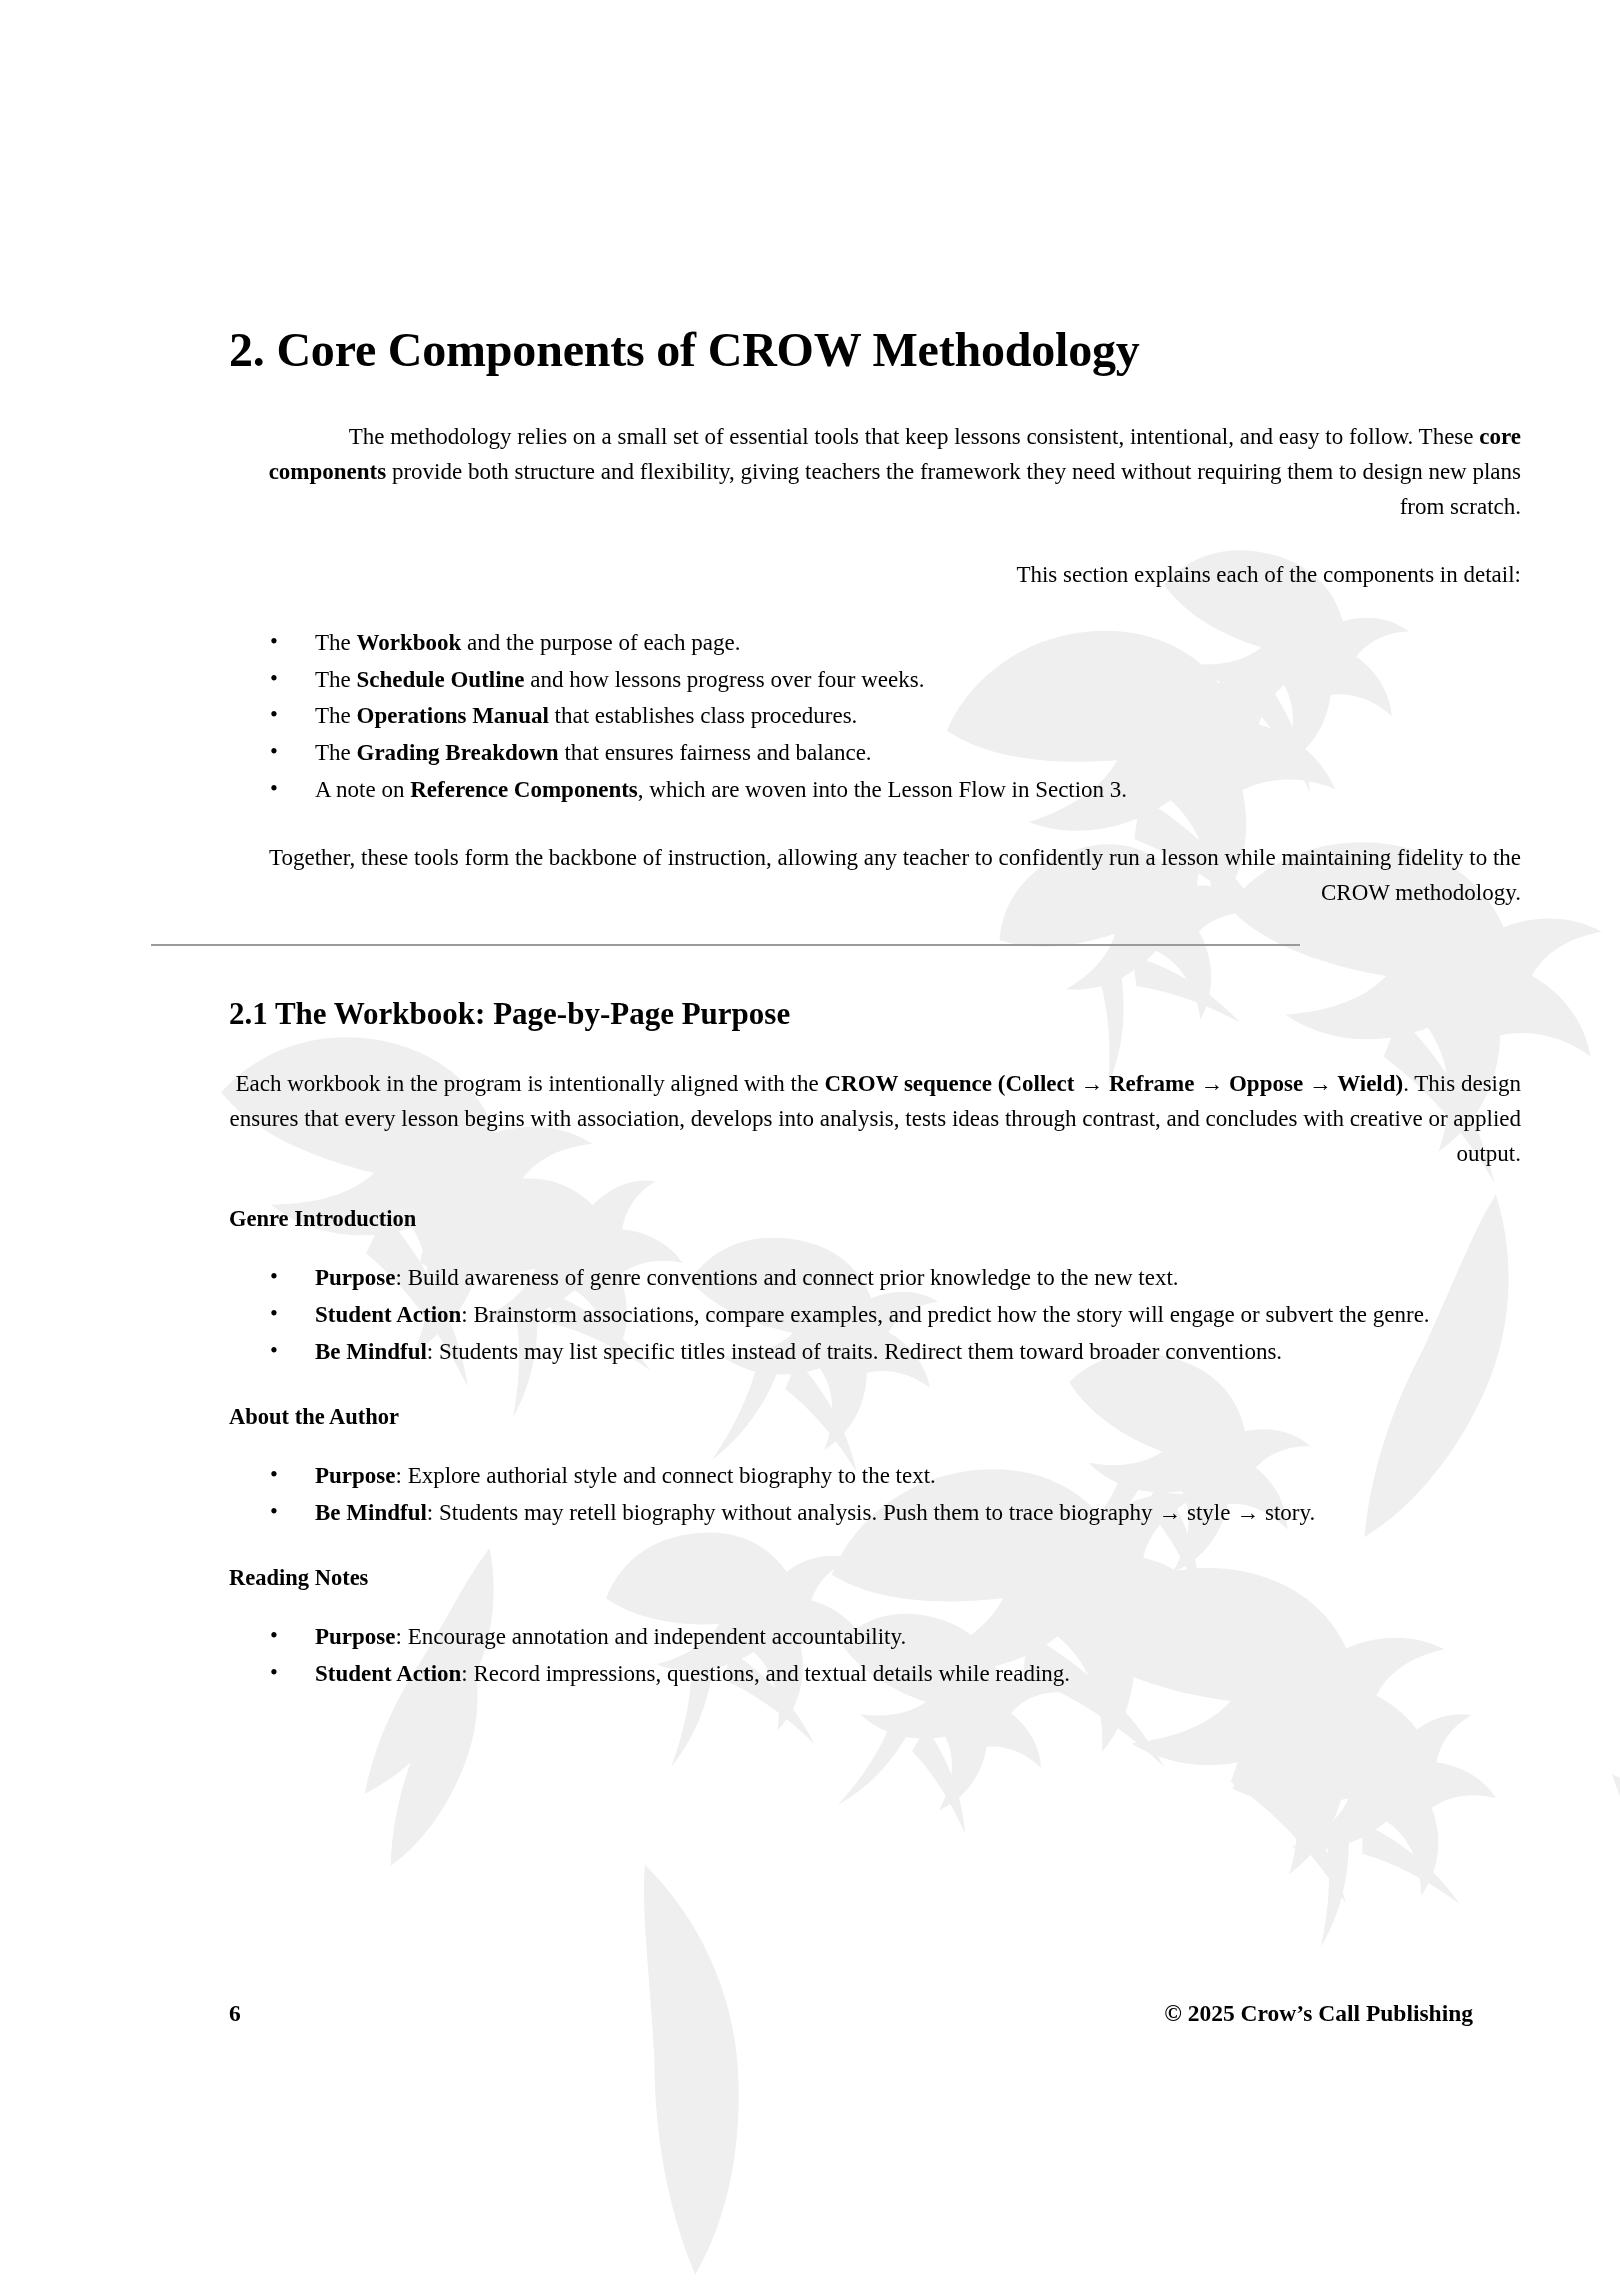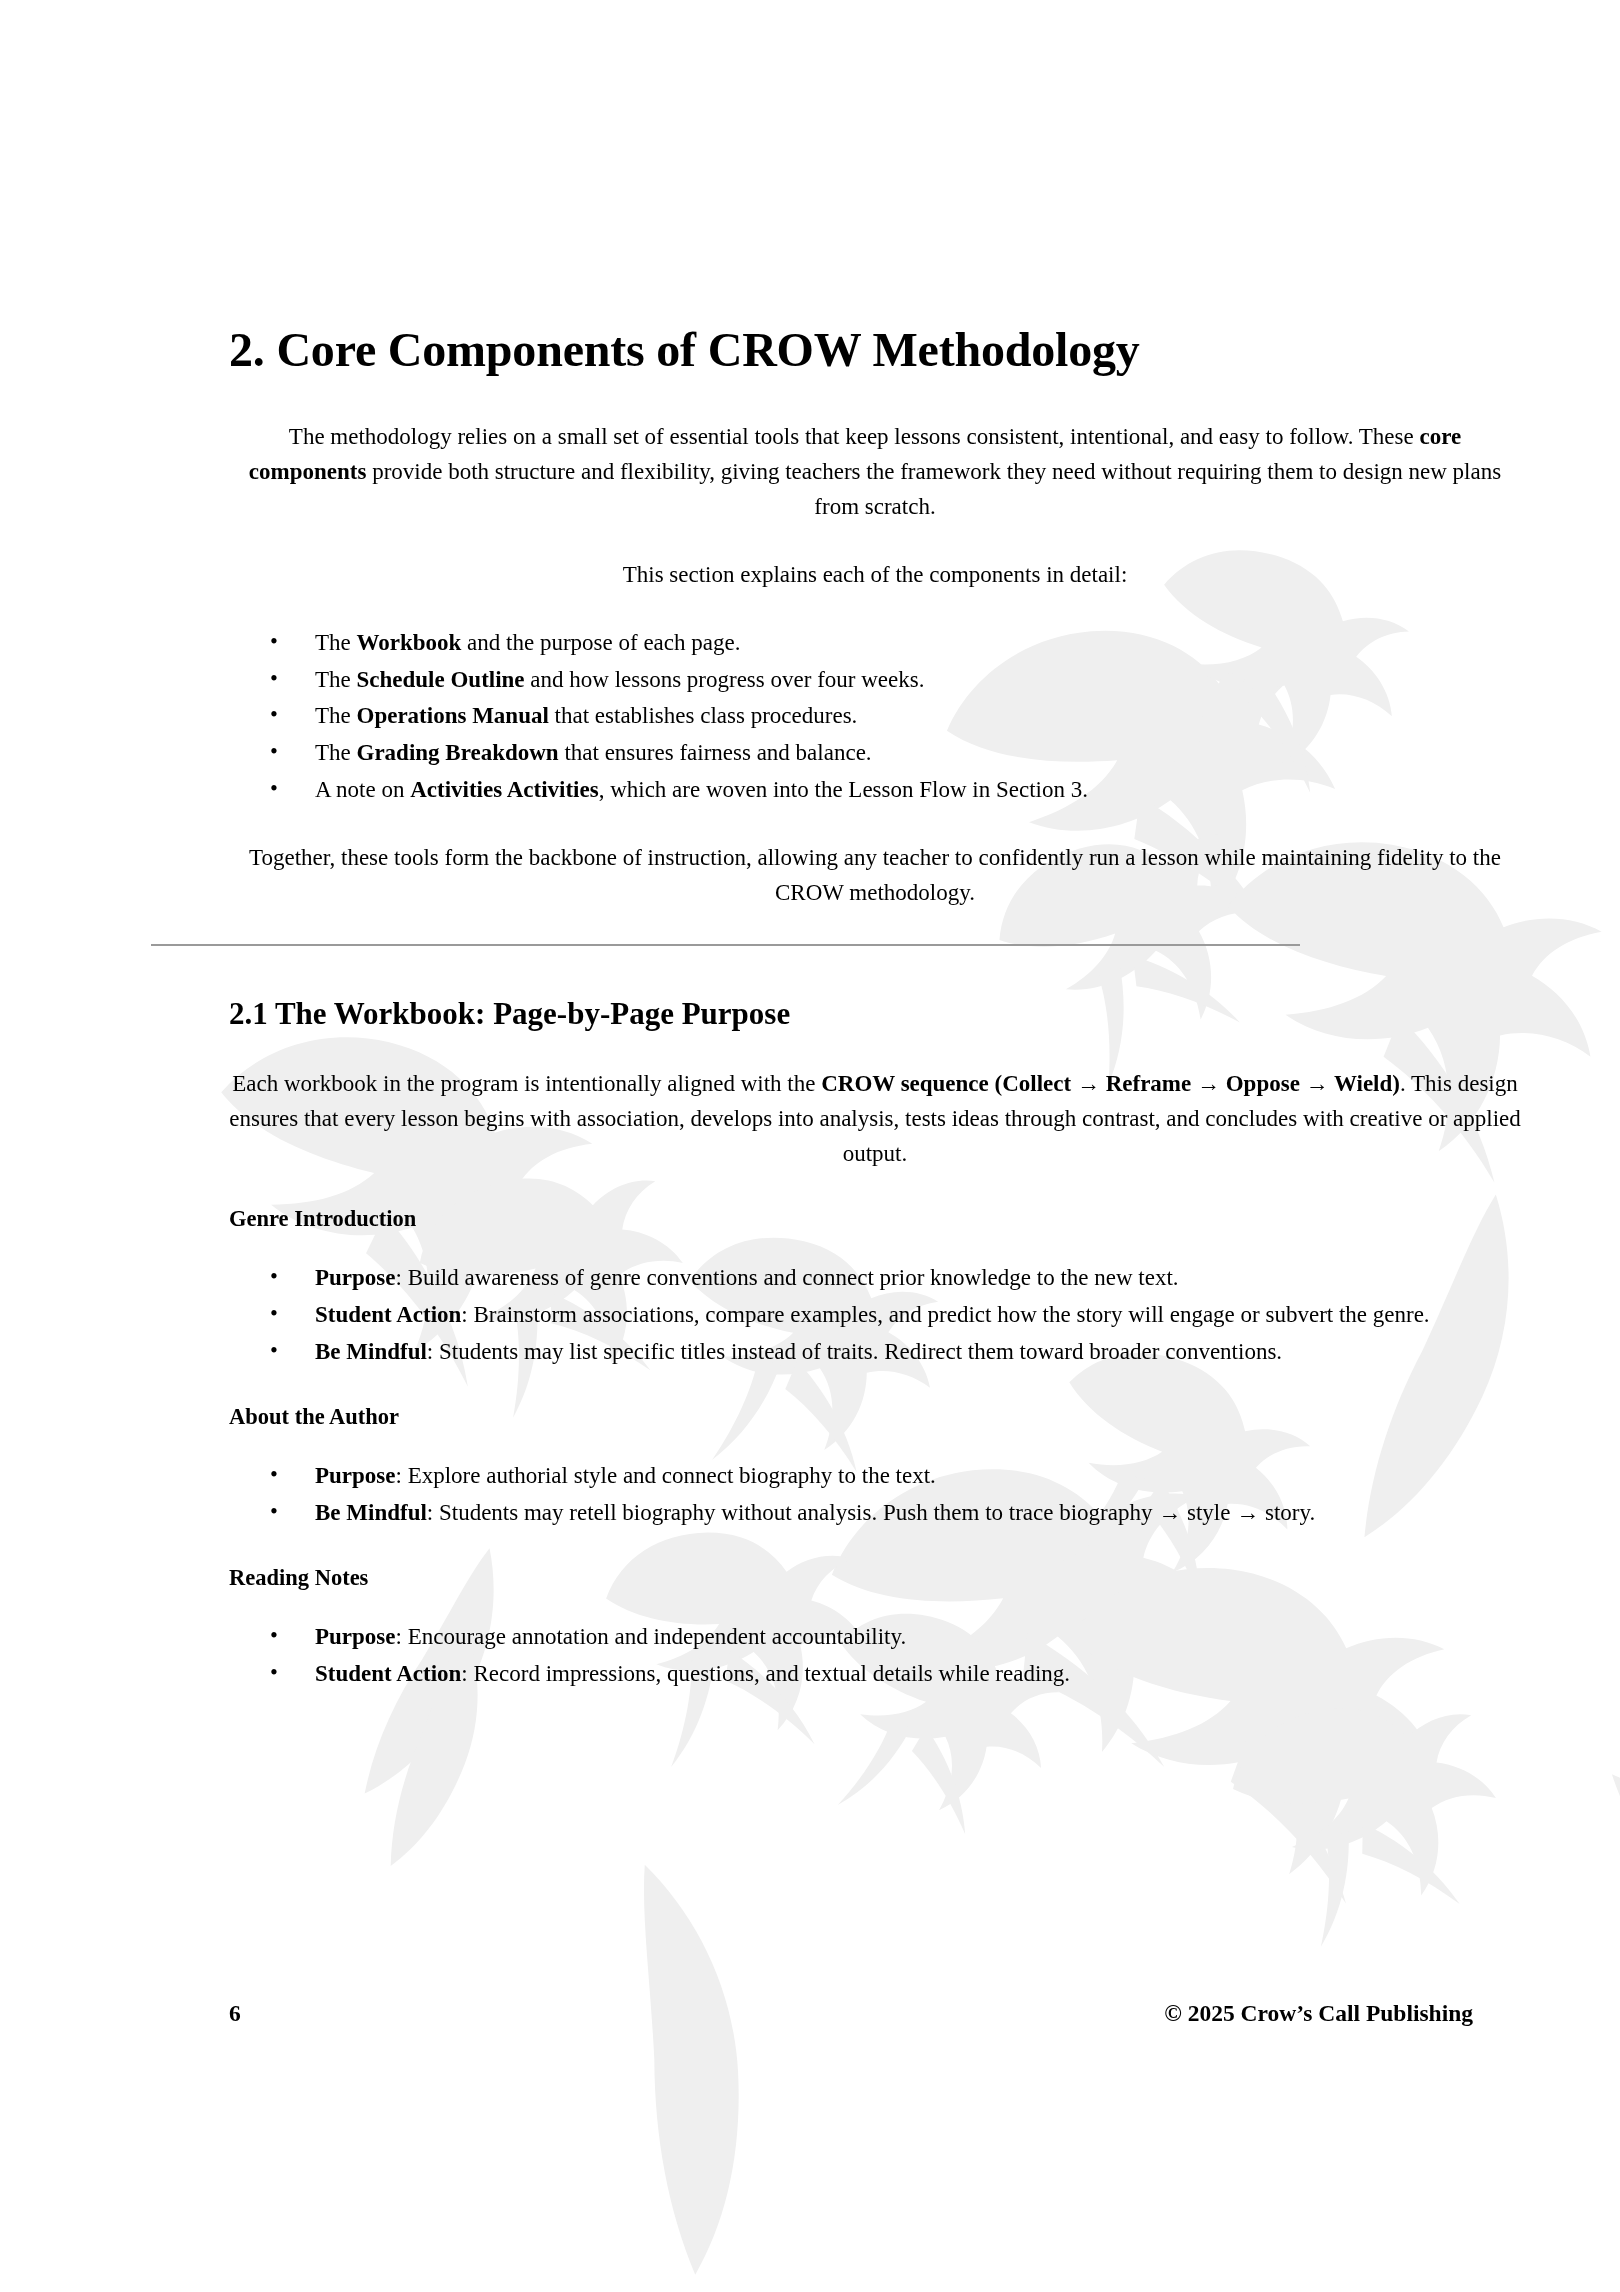--- a/index.html
+++ b/index.html
@@ -57,21 +57,21 @@
     font-size: 22.5px;
     font-weight: bold;
     line-height: 1.2;
     margin: 0 0 29px 0;
     font-family: Liberation Serif, serif;
   }
   p.body {
     font-size: 23px;
     line-height: 1.52;
     margin: 0 0 33px 0;
-    text-align: center;
+    text-align: right;
   }
 
   ul.bullets {
     list-style: none;
     margin: 0 0 33px 0;
     padding: 0 0 0 39px;
   }
   ul.bullets li {
     position: relative;
     font-size: 23px;
@@ -183,21 +183,21 @@
 
     <p class="body"><span>The methodology relies on a small set of essential tools that keep lessons consistent, intentional, and easy to follow. These </span><b>core components</b><span> provide both structure and flexibility, giving teachers the framework they need without requiring them to design new plans from scratch.</span></p>
 
     <p class="body">This section explains each of the components in detail:</p>
 
     <ul class="bullets">
       <li><span>The </span><b>Workbook</b><span> and the purpose of each page.</span></li>
       <li><span>The </span><b>Schedule Outline</b><span> and how lessons progress over four weeks.</span></li>
       <li><span>The </span><b>Operations Manual</b><span> that establishes class procedures.</span></li>
       <li><span>The </span><b>Grading Breakdown</b><span> that ensures fairness and balance.</span></li>
-      <li><span>A note on </span><b>Activities Activities</b><span>, which are woven into the Lesson Flow in Section 3.</span></li>
+      <li><span>A note on </span><b>Reference Components</b><span>, which are woven into the Lesson Flow in Section 3.</span></li>
     </ul>
 
     <p class="body">Together, these tools form the backbone of instruction, allowing any teacher to confidently run a lesson while maintaining fidelity to the CROW methodology.</p>
 
     <hr class="divider">
 
     <h2 class="sec-title">2.1 The Workbook: Page-by-Page Purpose</h2>
 
     <p class="body"><span>Each workbook in the program is intentionally aligned with the </span><b>CROW sequence (Collect → Reframe → Oppose → Wield)</b><span>. This design ensures that every lesson begins with association, develops into analysis, tests ideas through contrast, and concludes with creative or applied output.</span></p>
 

